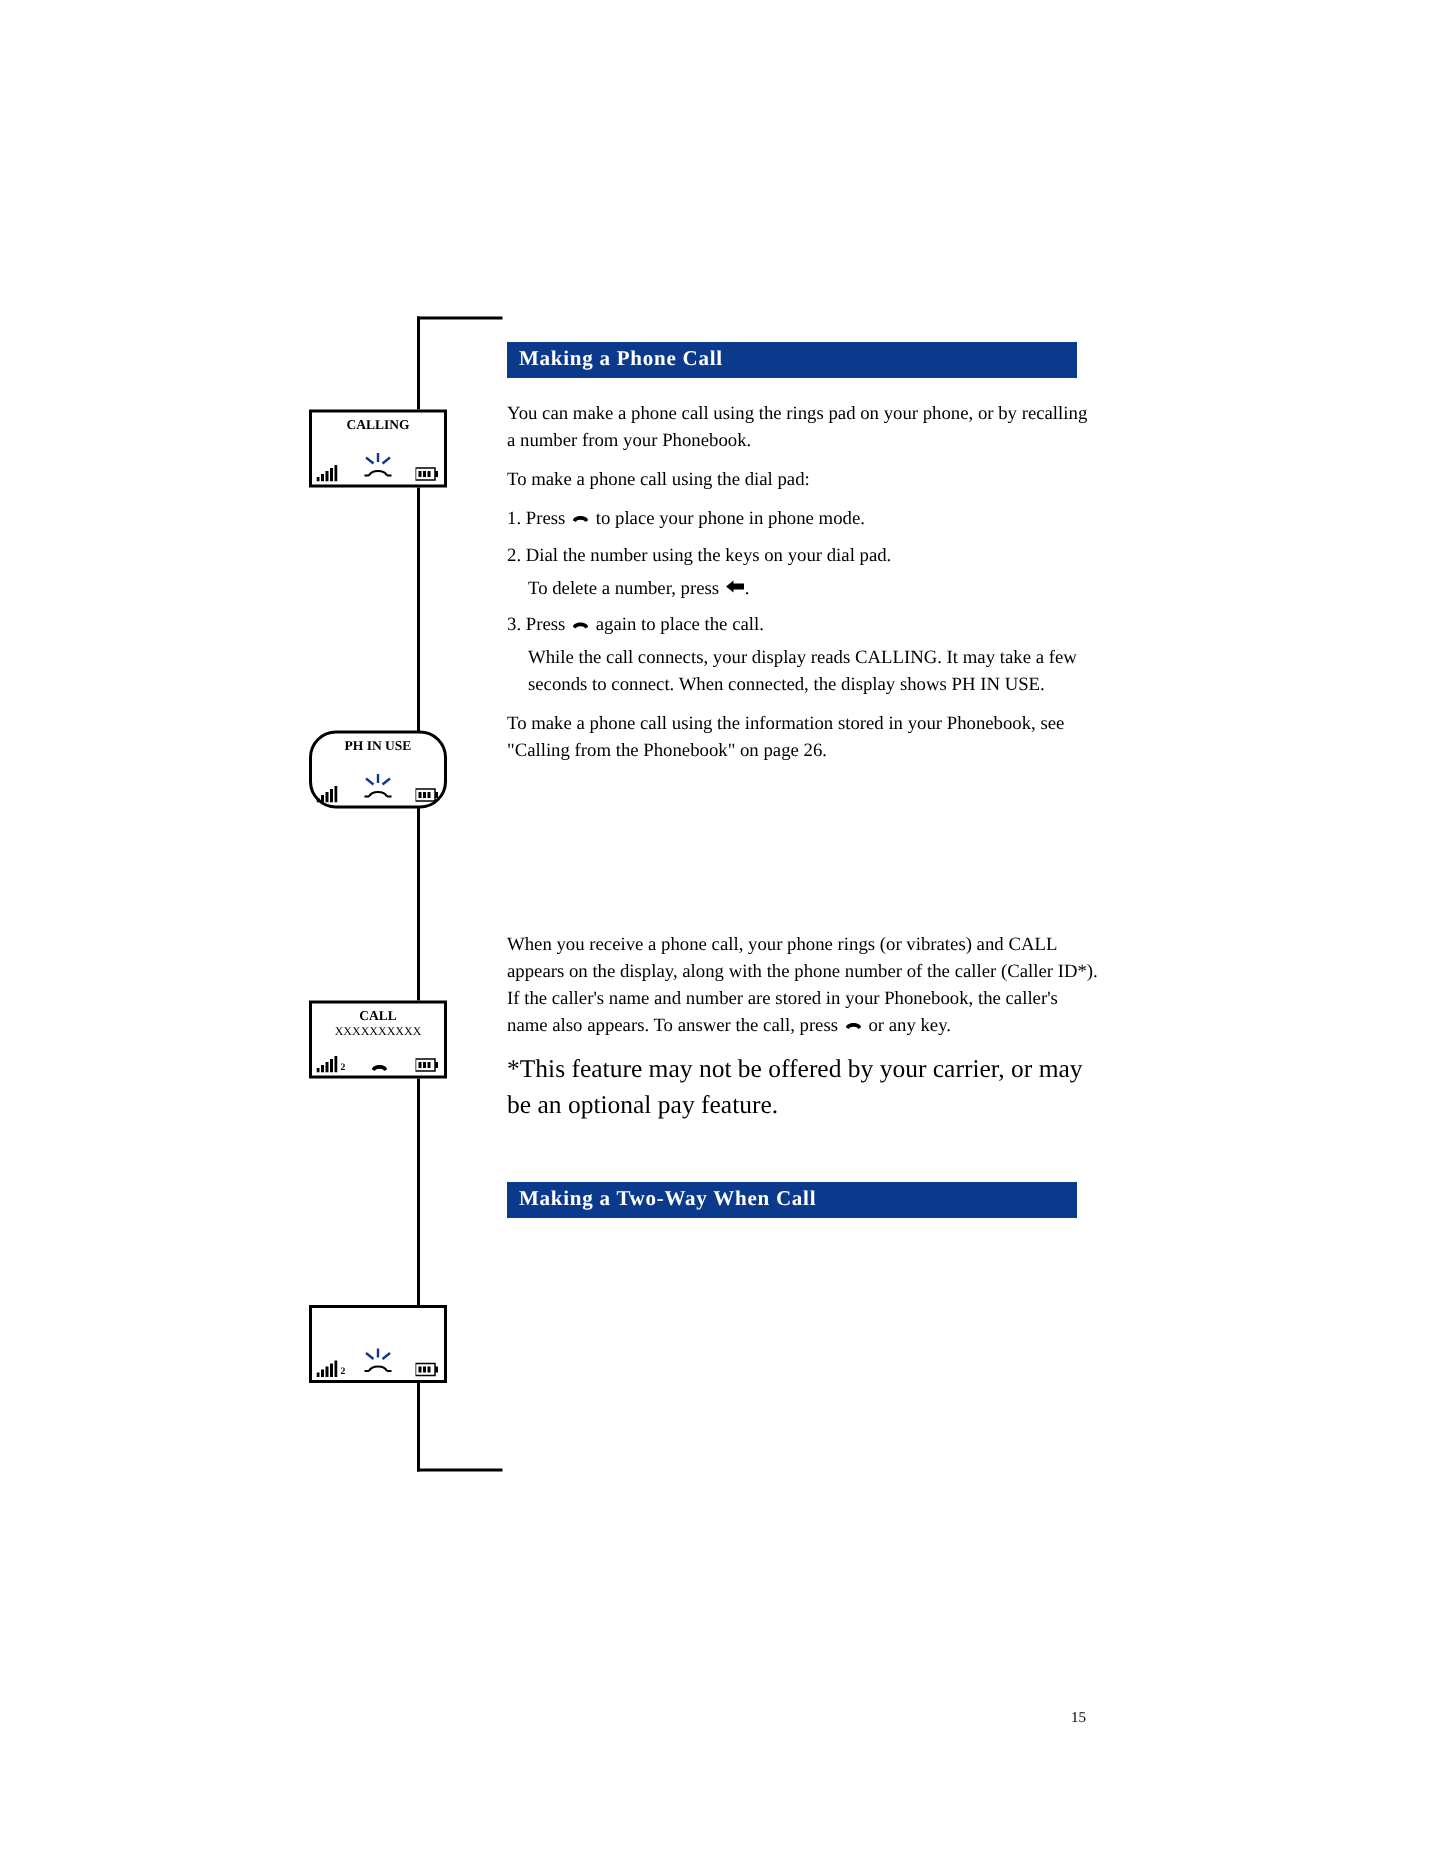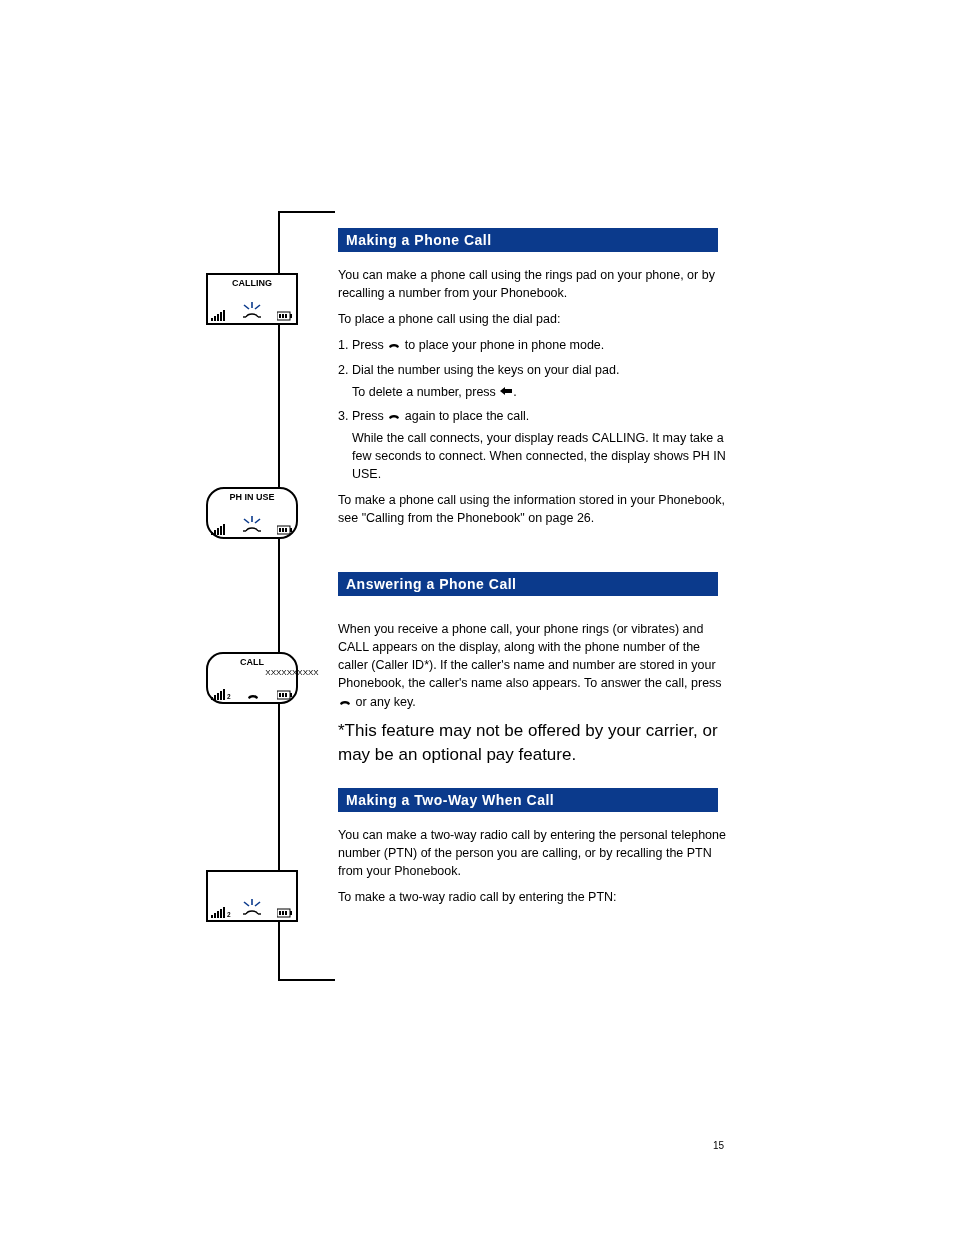--- a/index.html
+++ b/index.html
@@ -7,20 +7,21 @@
     padding: 0;
     background: #ffffff;
     width: 954px;
     font-family: Arial, Helvetica, sans-serif;
     color: #000;
   }
   .page {
     position: relative;
     width: 954px;
     height: 1235px;
+    font-family: Liberation Serif, serif;
   }
   .page-title {
     position: absolute;
     left: 338px;
     top: 94px;
     font-size: 28px;
     font-weight: bold;
     font-style: italic;
     color: #ffffff;
     letter-spacing: 0.5px;
@@ -82,21 +83,20 @@
     font-size: 9px;
     font-weight: bold;
   }
   .lcd .lcd-label2 {
     position: absolute;
     top: 14px;
     left: 0;
     width: 100%;
     text-align: center;
     font-size: 8px;
-    padding-left: 40px;
   }
   .lcd .status-row {
     position: absolute;
     bottom: 2px;
     left: 3px;
     right: 3px;
     display: flex;
     justify-content: space-between;
     align-items: flex-end;
   }
@@ -120,21 +120,21 @@
   <div class="page-title">Setting Up a Call</div>
 
   <div class="corner"></div>
 
   <div class="heading-bar" style="top:228px;">
     <span>Making a Phone Call</span>
   </div>
 
   <div class="body-block" style="top:258px;">
     <p>You can make a phone call using the rings pad on your phone, or by recalling a number from your Phonebook.</p>
-    <p>To place a phone call using the dial pad:</p>
+    <p>To make a phone call using the dial pad:</p>
     <div>
       <span>1.</span>
       <span>Press </span>
       <span><svg width="14" height="10" viewBox="0 0 14 10">
             <path d="M2 8 C2 4 12 4 12 8 L10 9 C10 7 4 7 4 9 Z" fill="#000"></path>
           </svg></span>
       <span> to place your phone in phone mode.</span>
     </div>
     <div style="margin-top:6px;">
       <span>2.</span>
@@ -151,43 +151,36 @@
       <span>Press </span>
       <span><svg width="14" height="10" viewBox="0 0 14 10">
             <path d="M2 8 C2 4 12 4 12 8 L10 9 C10 7 4 7 4 9 Z" fill="#000"></path>
           </svg></span>
       <span> again to place the call.</span>
       <div style="margin-top:4px; padding-left:14px;">While the call connects, your display reads CALLING. It may take a few seconds to connect. When connected, the display shows PH IN USE.</div>
     </div>
     <p>To make a phone call using the information stored in your Phonebook, see "Calling from the Phonebook" on page 26.</p>
   </div>
 
-  <div class="heading-bar" style="top:572px;">
-    <span>Answering a Phone Call</span>
-  </div>
 
   <div class="body-block" style="top:612px;">
     <p>
       <span>When you receive a phone call, your phone rings (or vibrates) and CALL appears on the display, along with the phone number of the caller (Caller ID*). If the caller's name and number are stored in your Phonebook, the caller's name also appears. To answer the call, press </span>
       <span><svg width="14" height="10" viewBox="0 0 14 10">
             <path d="M2 8 C2 4 12 4 12 8 L10 9 C10 7 4 7 4 9 Z" fill="#000"></path>
           </svg></span>
       <span> or any key.</span>
     </p>
     <p class="small">*This feature may not be offered by your carrier, or may be an optional pay feature.</p>
   </div>
 
   <div class="heading-bar" style="top:788px;">
     <span>Making a Two-Way When Call</span>
   </div>
 
-  <div class="body-block" style="top:818px;">
-    <p>You can make a two-way radio call by entering the personal telephone number (PTN) of the person you are calling, or by recalling the PTN from your Phonebook.</p>
-    <p>To make a two-way radio call by entering the PTN:</p>
-  </div>
 
   <div class="lcd" style="top:273px;">
     <div class="lcd-label">CALLING</div>
     <svg class="spark" viewBox="0 0 24 20">
       <g stroke="#0b3a8c" stroke-width="1.6" fill="none">
         <line x1="12" y1="2" x2="12" y2="8"></line>
         <line x1="4" y1="5" x2="9" y2="9"></line>
         <line x1="20" y1="5" x2="15" y2="9"></line>
       </g>
       <path d="M6 17 C8 13 16 13 18 17" stroke="#000" stroke-width="1.4" fill="none"></path>
@@ -243,21 +236,21 @@
             <rect x="0" y="1" width="13" height="8" fill="none" stroke="#000" stroke-width="1"></rect>
             <rect x="13" y="3" width="2" height="4"></rect>
             <rect x="2" y="3" width="2" height="4"></rect>
             <rect x="5" y="3" width="2" height="4"></rect>
             <rect x="8" y="3" width="2" height="4"></rect>
           </svg>
         </span>
     </div>
   </div>
 
-  <div class="lcd" style="top:652px;border-radius:17px;">
+  <div class="lcd" style="top:667px;">
     <div class="lcd-label">CALL</div>
     <div class="lcd-label2">XXXXXXXXXX</div>
     <div class="status-row">
       <span style="display:flex; align-items:flex-end;">
         <span>
             <svg class="sig" viewBox="0 0 14 12">
               <rect x="0" y="9" width="2" height="3"></rect>
               <rect x="3" y="7" width="2" height="5"></rect>
               <rect x="6" y="5" width="2" height="7"></rect>
               <rect x="9" y="3" width="2" height="9"></rect>

